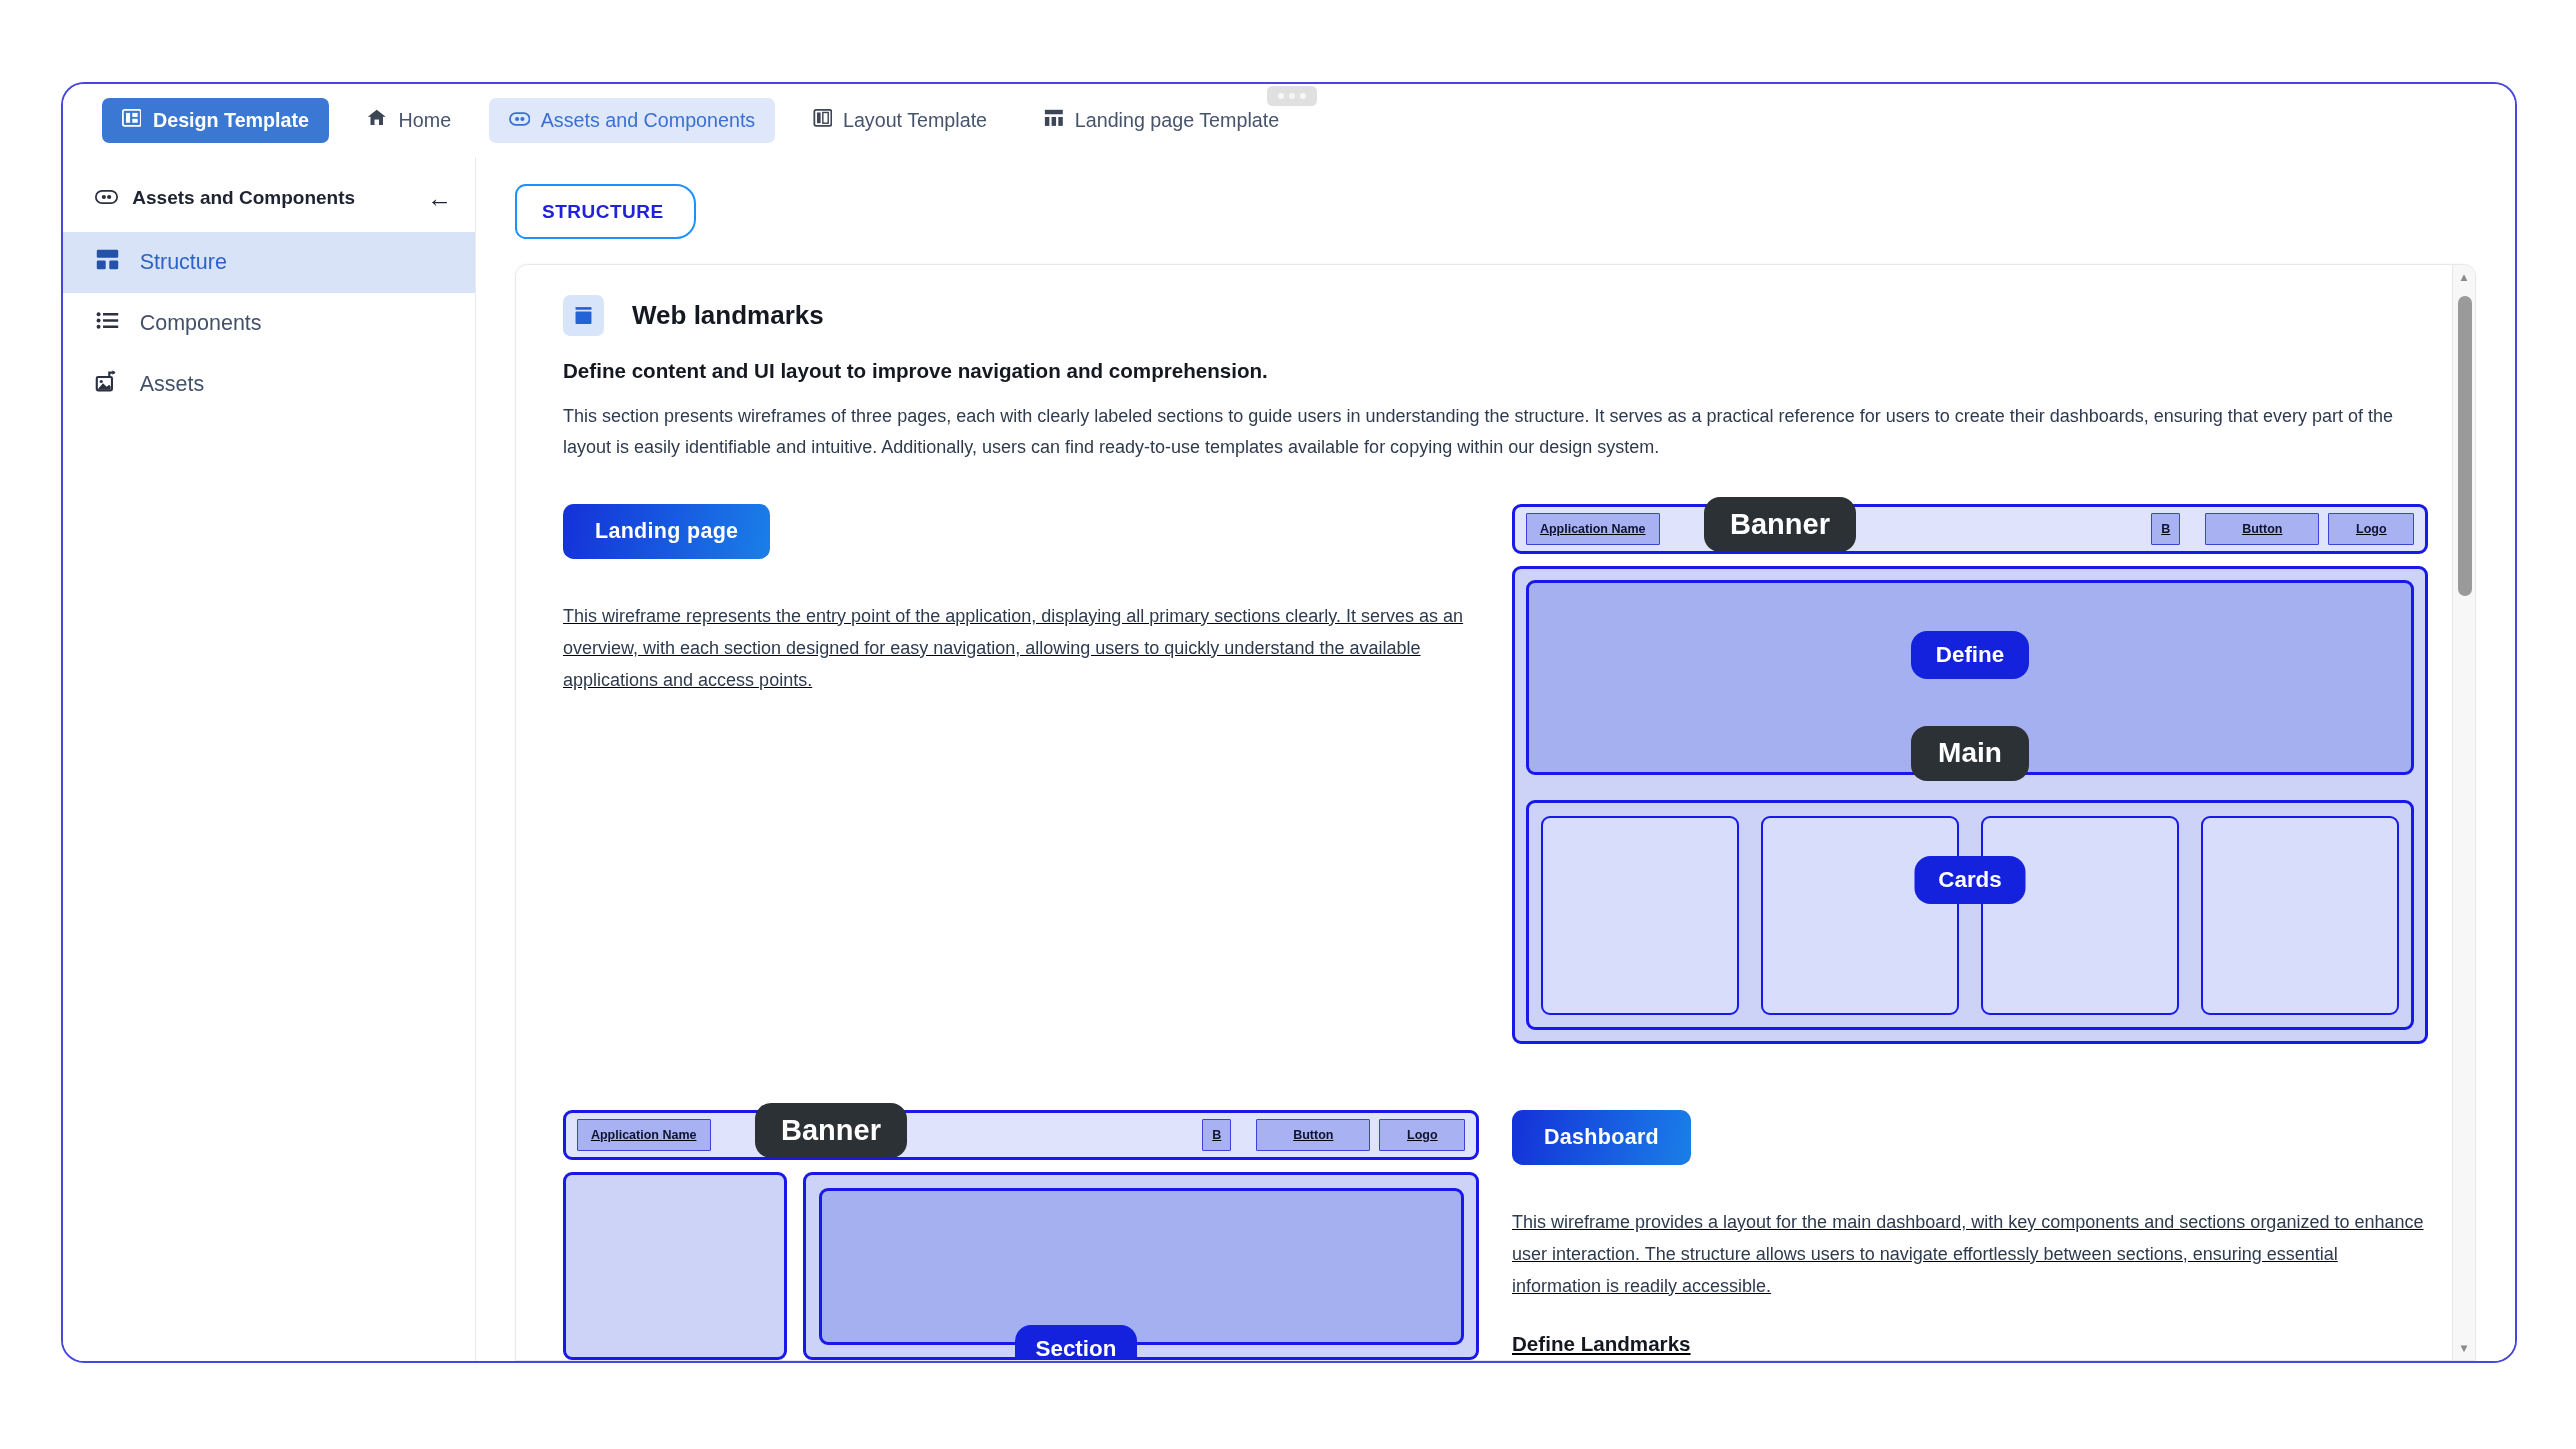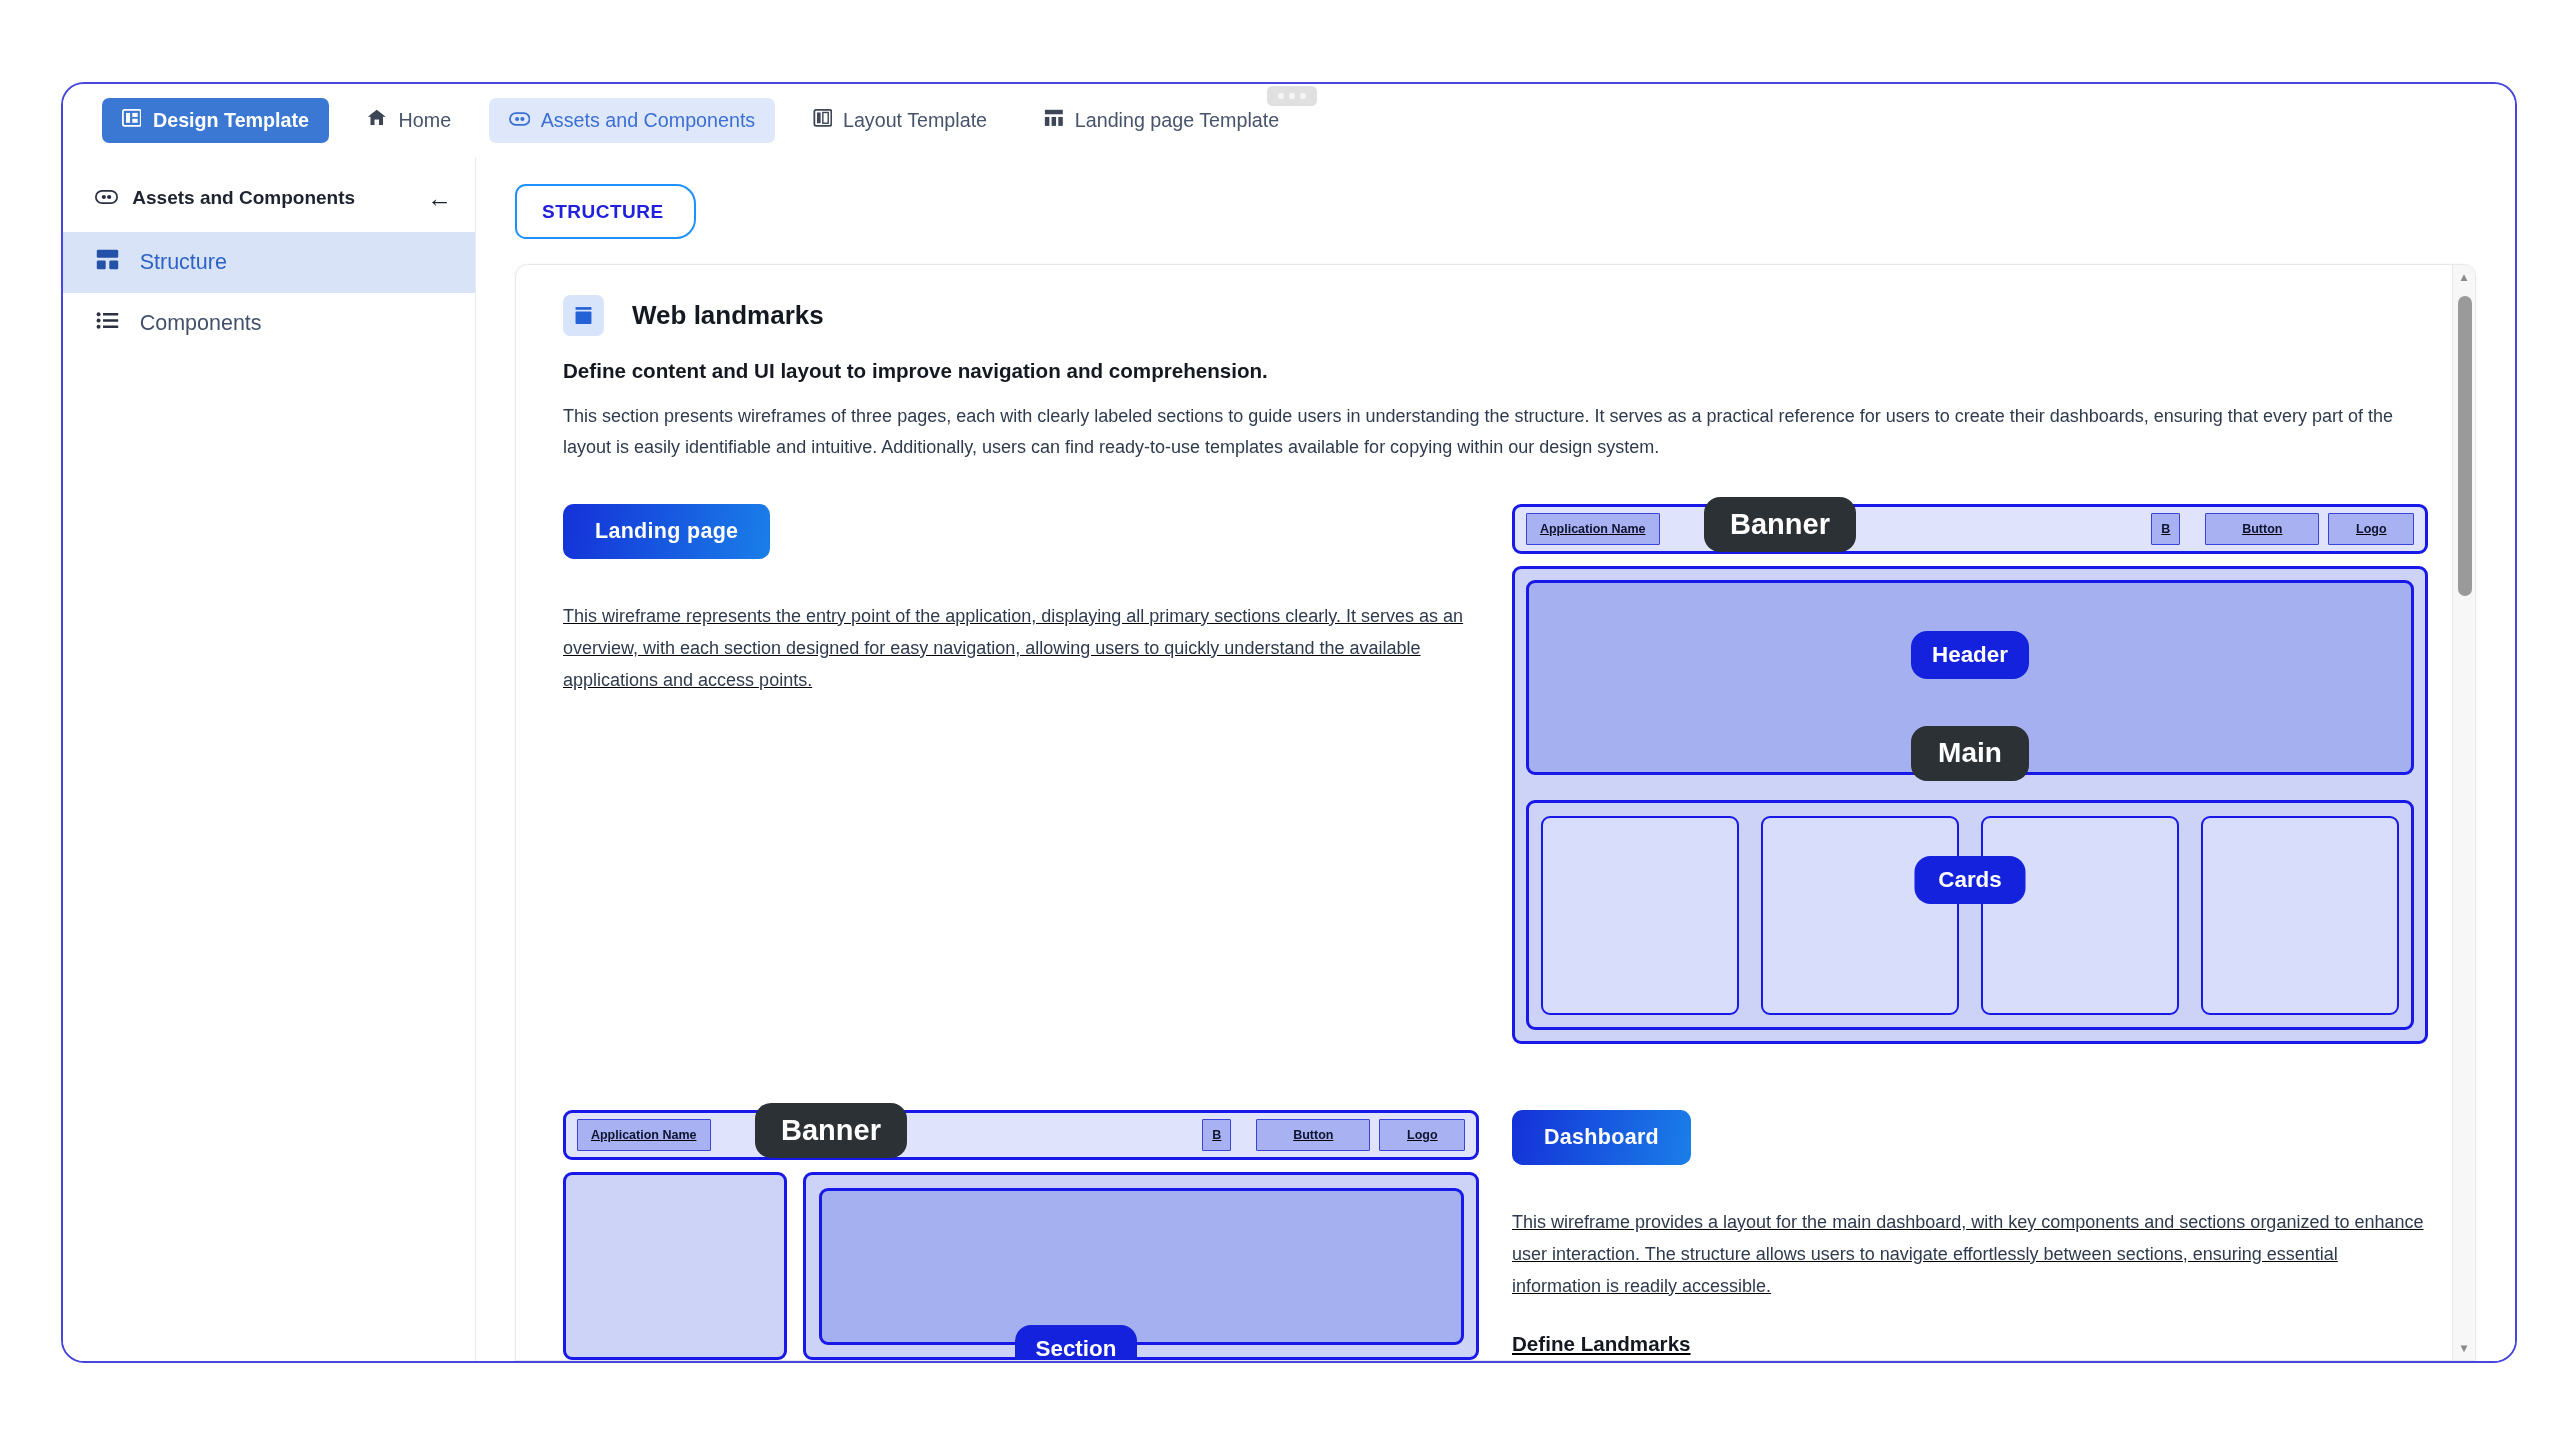--- a/index.html
+++ b/index.html
@@ -351,20 +351,32 @@
               <rect x="9" y="5.6" width="17" height="2.8" fill="#2b3142"></rect>
               <rect x="9" y="12.6" width="17" height="2.8" fill="#2b3142"></rect>
               <circle cx="4" cy="14" r="2.2" fill="#2b3142"></circle>
               <rect x="9" y="19.6" width="17" height="2.8" fill="#2b3142"></rect>
               <circle cx="4" cy="21" r="2.2" fill="#2b3142"></circle>
             </svg>
           </span>
           <span>Components</span>
         </div>
 
+        <div class="side-item">
+          <span>
+            <svg width="25" height="25" viewBox="0 0 28 28">
+              <rect x="2" y="9" width="17" height="15" rx="1.5" fill="none" stroke="#2b3142" stroke-width="2.4"></rect>
+              <circle cx="7" cy="14" r="1.8" fill="#2b3142"></circle>
+              <path d="M3.5 22 L9 16 L13 20 L16 17.5 L17.5 19.5 V23 H3.5 Z" fill="#2b3142"></path>
+              <path d="M16 9 V4 h6" fill="none" stroke="#2b3142" stroke-width="2.4"></path>
+              <path d="M19.5 1.5 L23 4 L19.5 6.5 Z" fill="#2b3142"></path>
+            </svg>
+          </span>
+          <span>Assets</span>
+        </div>
 
       </div>
     </div>
 
     <div class="main-col">
 
       <div class="tabrow">
         <div class="structure-tab">STRUCTURE</div>
       </div>
 
@@ -408,21 +420,21 @@
                 <div class="wf-frame" style="padding:12.5px;">
                   <div style="display:flex; gap:21.5px; height:199px;">
                     <div class="wf-card"></div>
                     <div class="wf-card"></div>
                     <div class="wf-card"></div>
                     <div class="wf-card"></div>
                   </div>
                 </div>
               </div>
 
-              <div class="tag tag-blue" style="left:50%; transform:translateX(-50%); top:127px; width:118px; height:48px; font-size:22.4px;">Header</div>
+              <div class="tag tag-blue" style="left:50%; transform:translateX(-50%); top:127px; width:118px; height:48px; font-size:22.4px;">Define</div>
               <div class="tag tag-dark" style="left:50%; transform:translateX(-50%); top:222px; width:118px; height:55px; font-size:28px;">Main</div>
               <div class="tag tag-blue" style="left:50%; transform:translateX(-50%); top:352px; width:111px; height:48px; font-size:22.4px;">Cards</div>
             </div>
           </div>
 
           <div class="wf-grid" style="margin-top:66px;">
 
             <div class="wf-cell">
               <div class="wf-banner">
                 <div class="wf-chip chip-app">Application Name</div>

